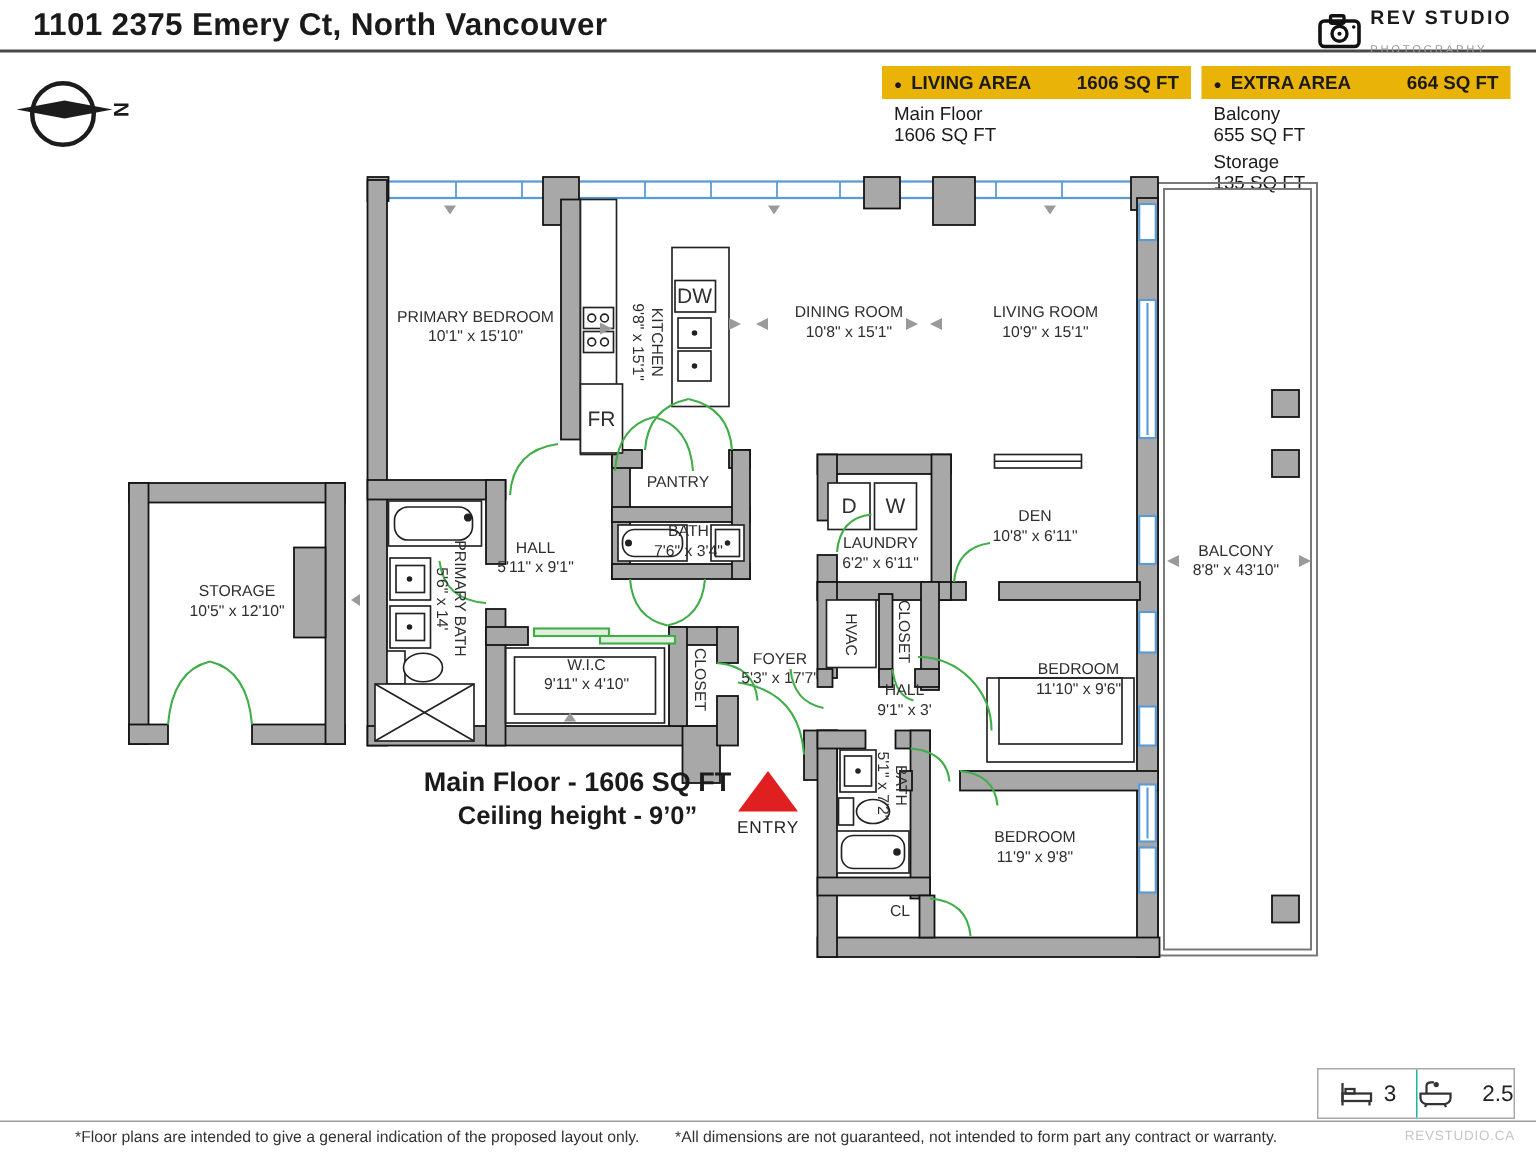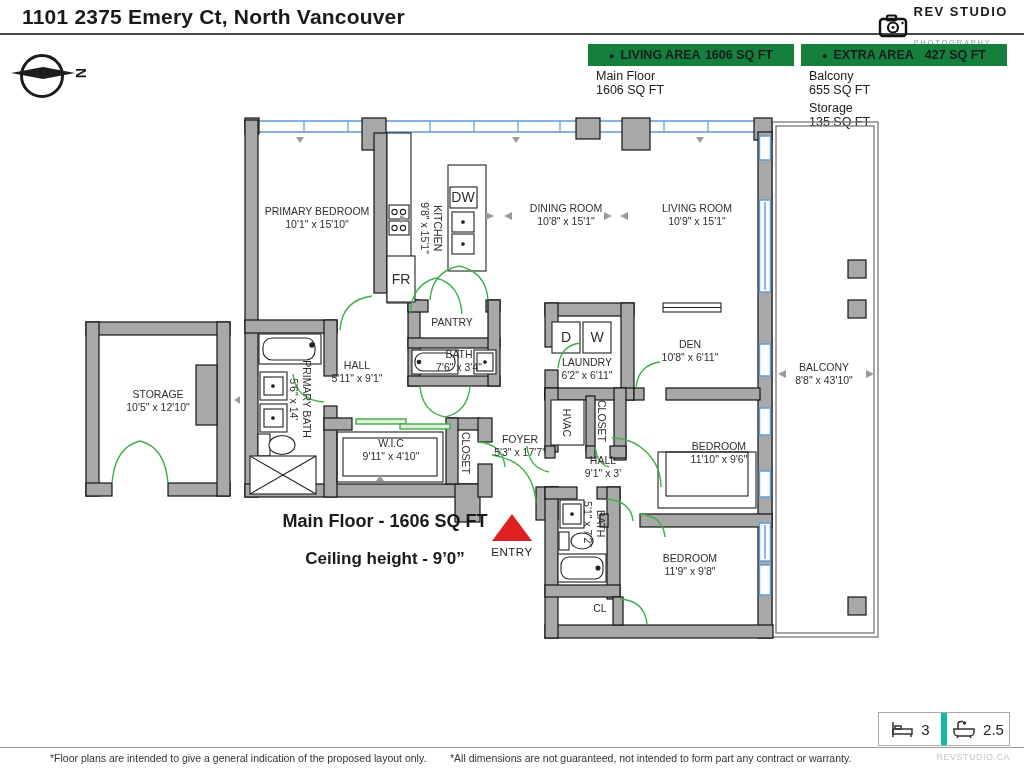--- a/index.html
+++ b/index.html
@@ -4,47 +4,47 @@
 <style>
   html,body{margin:0;padding:0;background:#fff;}
   #page{position:relative;width:1024px;height:768px;background:#fff;overflow:hidden;
         font-family:"Liberation Sans",sans-serif;color:#1a1a1a;}
   
   #title{position:absolute;left:22px;top:5px;font-size:21px;font-weight:bold;letter-spacing:.2px;}
   #title-rule{position:absolute;left:0;top:33px;width:1024px;height:2px;background:#4a4a4a;}
   
   #logo{position:absolute;right:16px;top:5px;display:flex;align-items:center;gap:5px;}
   #logo .lname{font-size:13px;font-weight:bold;letter-spacing:1.5px;line-height:1;}
-  #logo .lsub{font-size:7.5px;letter-spacing:1.8px;color:#9a9a9a;line-height:1;margin-top:21px;text-decoration:underline;}
+  #logo .lsub{font-size:7.5px;letter-spacing:1.8px;color:#9a9a9a;line-height:1;margin-top:11px;}
   
   #compass{position:absolute;left:14px;top:52px;width:80px;height:46px;}
   #compass .ring{position:absolute;left:6px;top:2px;width:38px;height:38px;border:3px solid #1c1c1c;border-radius:50%;}
   #compass svg{position:absolute;left:-4px;top:14px;}
   #compass .nletter{position:absolute;left:62px;top:13px;font-size:14px;font-weight:bold;transform:rotate(90deg);}
   
   .tbl{position:absolute;top:44px;width:206px;font-size:12.5px;}
-  .tbl-head{display:flex;justify-content:space-between;align-items:center;background:#15803d;
-            padding:4px 21px;font-weight:bold;}
+  .tbl-head{display:flex;justify-content:space-between;align-items:center;background:#eab308;
+            padding:4px 8px;font-weight:bold;}
   .tbl-row{display:flex;justify-content:space-between;padding:3px 8px 1px 8px;flex-direction:column;}
   .bullet{font-size:9px;margin-right:6px;}
   
   .room-label{position:absolute;transform:translate(-50%,-50%);text-align:center;
               font-size:10.5px;line-height:1.2;color:#2e2e2e;white-space:nowrap;z-index:3;}
   .room-label span{display:block;}
   .room-label.vertical{writing-mode:vertical-rl;}
   .fix-label{position:absolute;transform:translate(-50%,-50%);font-size:14px;color:#2e2e2e;z-index:3;}
   #entry-label{position:absolute;transform:translate(-50%,-50%);font-size:11.5px;letter-spacing:.5px;color:#222;z-index:3;}
   #summary{position:absolute;left:235px;top:511px;width:300px;text-align:center;z-index:3;}
   #summary .s1{font-size:18px;font-weight:bold;}
-  #summary .s2{font-size:17px;font-weight:bold;margin-top:17px;}
+  #summary .s2{font-size:17px;font-weight:bold;margin-top:2px;}
   
   #stats{position:absolute;left:878px;top:712px;width:130px;height:32px;border:1px solid #a9a9a9;
          display:flex;z-index:3;background:#fff;}
   #stats .cell{flex:1;display:flex;align-items:center;justify-content:center;gap:7px;font-size:15px;color:#222;}
-  #stats .cell + .cell{border-left:6px solid #14b8a6;}
+  #stats .cell + .cell{border-left:1px solid #14b8a6;justify-content:space-between;}
   
   #footer-rule{position:absolute;left:0;top:747px;width:1024px;height:1px;background:#9a9a9a;}
   .foot{position:absolute;top:752px;font-size:10.5px;color:#333;}
   #foot-left{left:50px;}
   #foot-center{left:450px;}
   #foot-right{right:14px;color:#c6c6c6;font-size:9px;letter-spacing:.5px;}
   #plan-svg{position:absolute;left:0;top:0;z-index:1;}
 </style>
 </head>
 <body>
@@ -83,21 +83,21 @@
     </div>
     <div class="tbl-row">
       <span>Main Floor</span>
       <span>1606 SQ FT</span>
     </div>
   </div>
 
   <div class="tbl" style="left:801px;">
     <div class="tbl-head">
       <span><span class="bullet">●</span><span>EXTRA AREA</span></span>
-      <span>427 SQ FT</span>
+      <span>664 SQ FT</span>
     </div>
     <div class="tbl-row">
       <span>Balcony</span>
       <span>655 SQ FT</span>
     </div>
     <div class="tbl-row">
       <span>Storage</span>
       <span>135 SQ FT</span>
     </div>
   </div>

